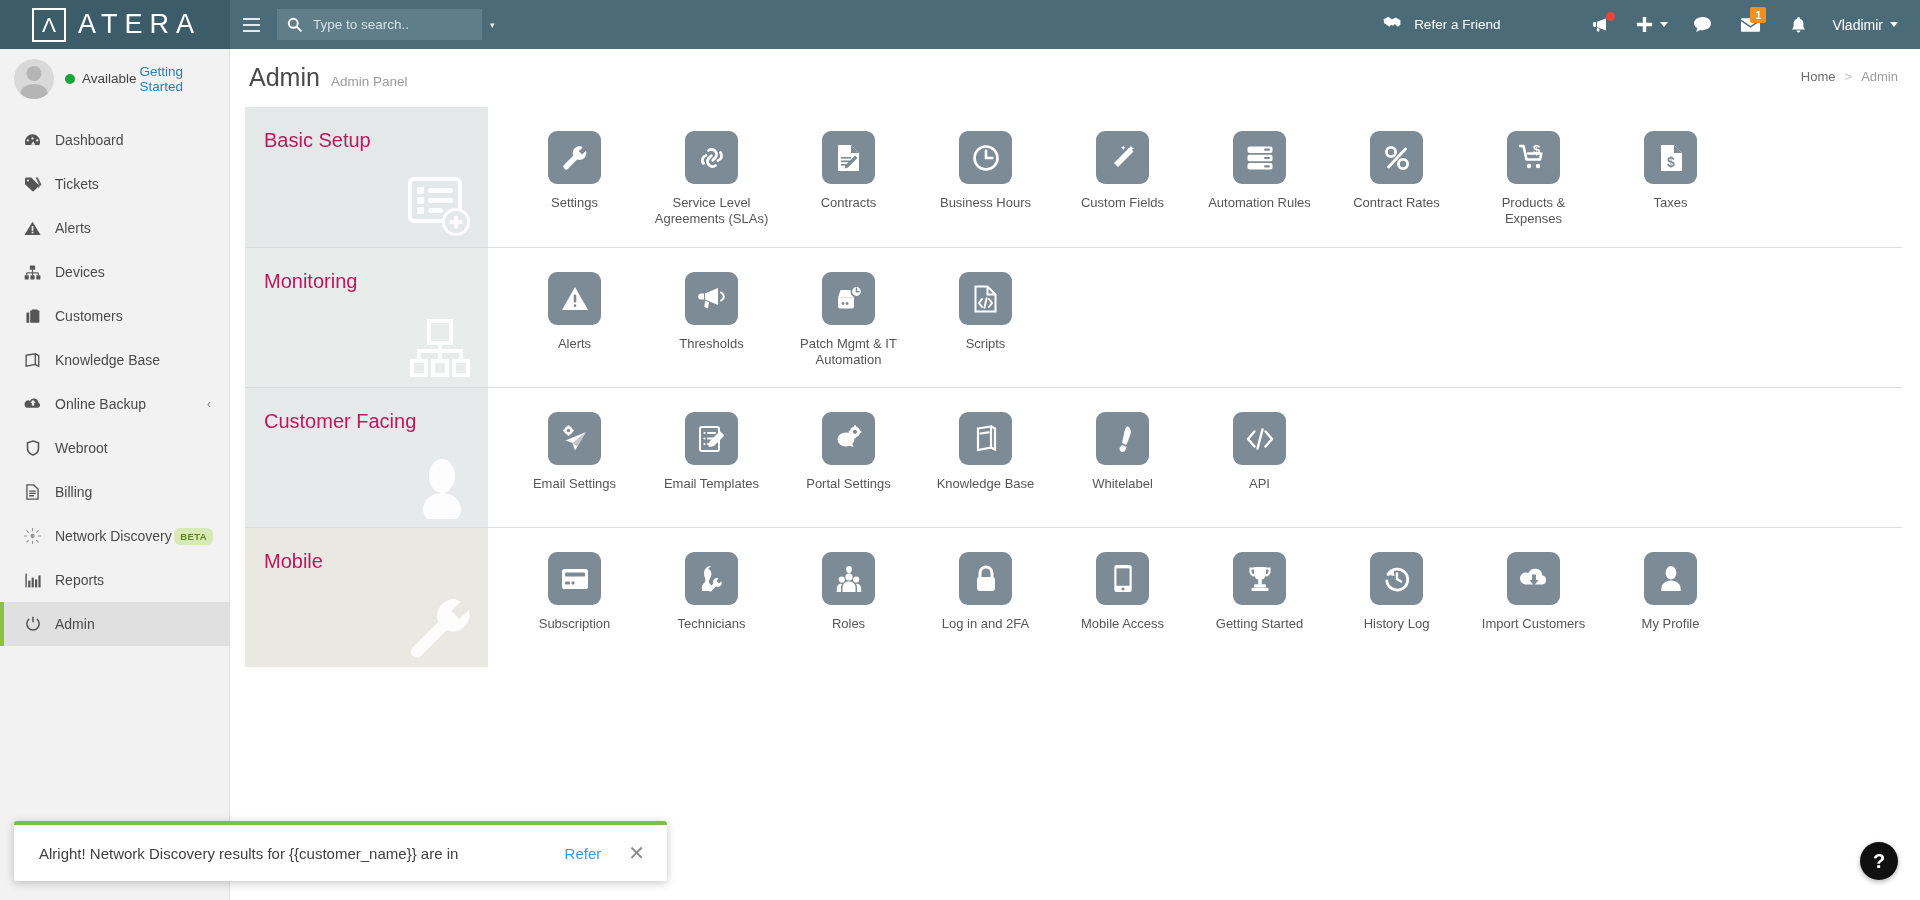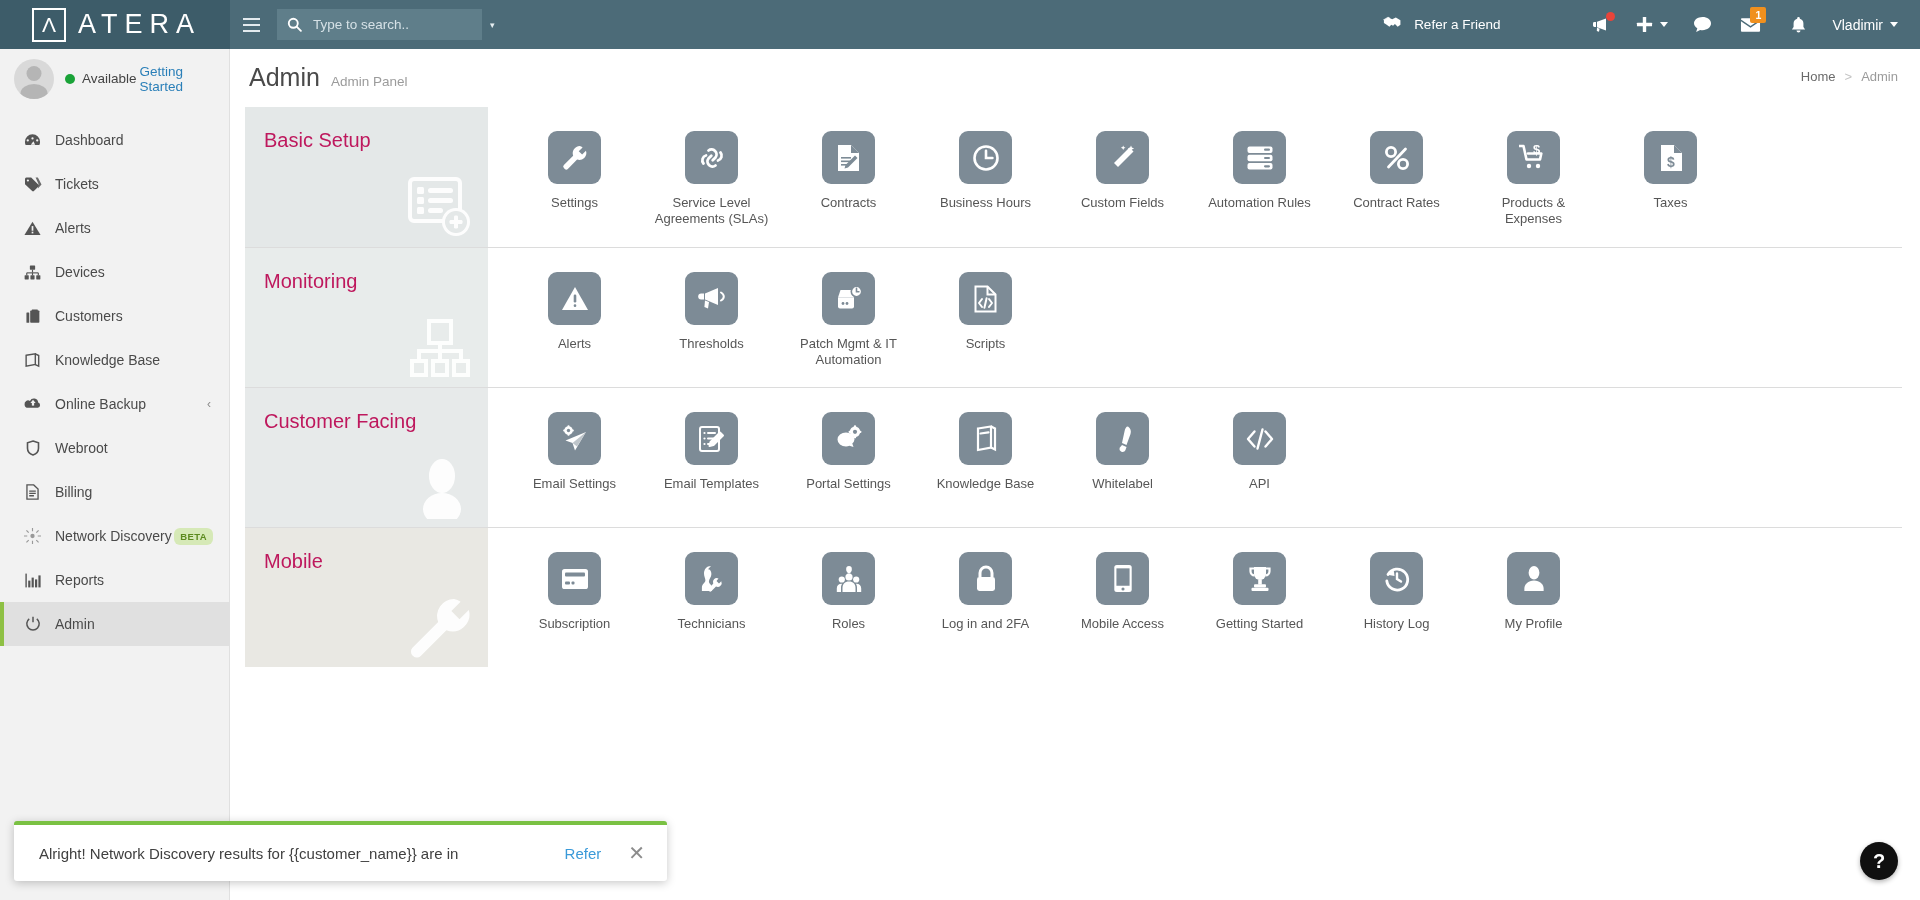--- a/index.html
+++ b/index.html
@@ -869,20 +869,30 @@
           <div class="tile-icon">
             <svg width="28" height="28" viewBox="0 0 28 28" fill="none" stroke="#fff" stroke-width="2.8">
               <path d="M5 9.5A10.5 10.5 0 1 1 3.8 16" stroke-linecap="round"></path>
               <path d="M10.5 3.5 4.5 9.8 11.5 11" fill="#fff" stroke="none"></path>
               <path d="M14 8.5V14l4 2.6" stroke-width="2.4" stroke-linecap="round"></path>
             </svg>
           </div>
           <div class="tile-label">History Log</div>
         </div>
 
+        <div class="tile">
+          <div class="tile-icon">
+            <svg width="30" height="24" viewBox="0 0 30 24" fill="#fff">
+              <path d="M23.5 8.5a7.5 7.5 0 0 0-14.2-2.6A6 6 0 0 0 1 11.5 6 6 0 0 0 7 17.5h16.5a4.6 4.6 0 0 0 0-9z"></path>
+              <path d="M15 18.5 10.5 13h9z" fill="#7d8b96"></path>
+              <rect x="13.1" y="7.5" width="3.8" height="6.5" fill="#7d8b96"></rect>
+            </svg>
+          </div>
+          <div class="tile-label">Import Customers</div>
+        </div>
 
         <div class="tile">
           <div class="tile-icon">
             <svg width="24" height="27" viewBox="0 0 24 28" fill="#fff">
               <ellipse cx="12" cy="8" rx="5.6" ry="7"></ellipse>
               <path d="M12 16c-6 0-10 4-10 8.5V27h20v-2.5C22 20 18 16 12 16z"></path>
             </svg>
           </div>
           <div class="tile-label">My Profile</div>
         </div>

